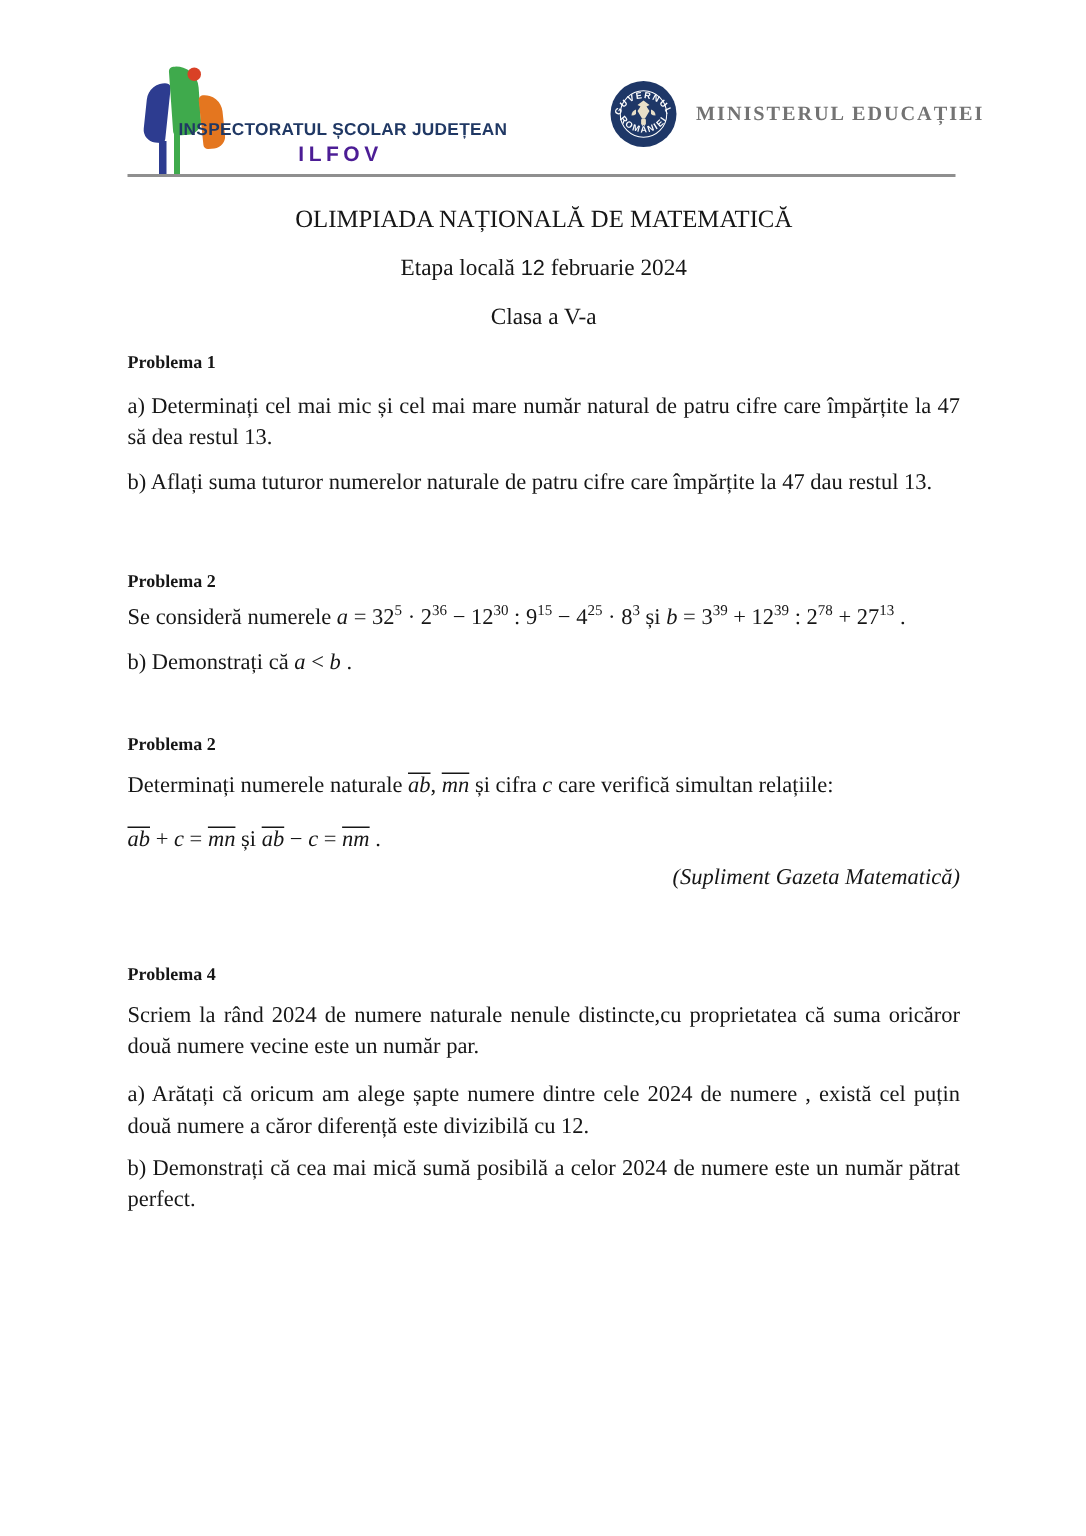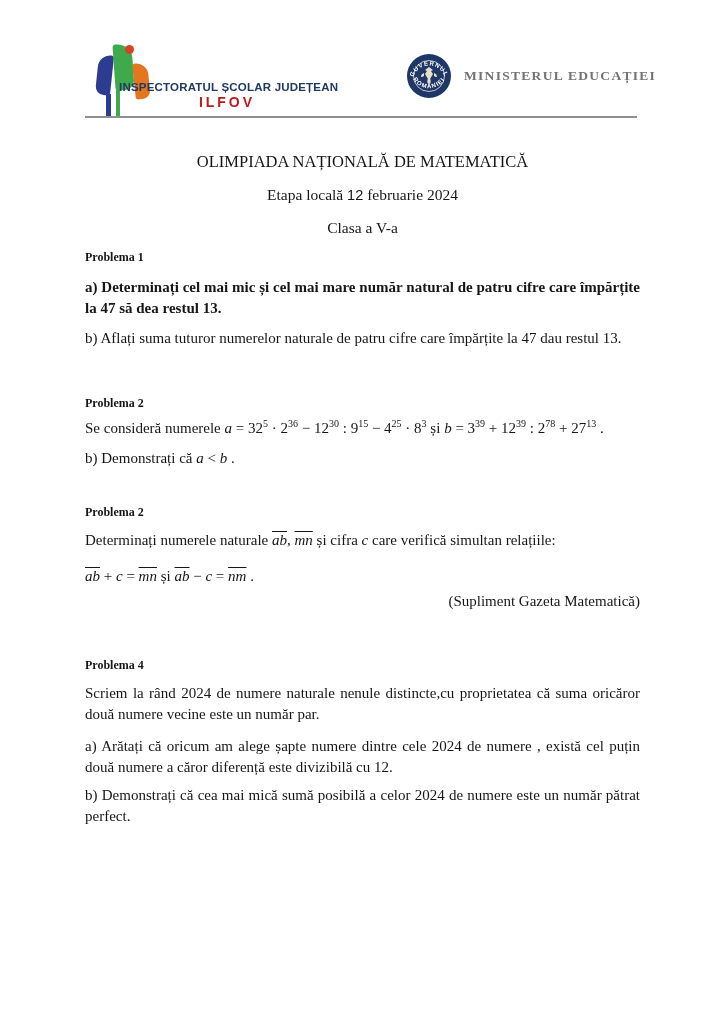--- a/index.html
+++ b/index.html
@@ -19,57 +19,57 @@
   .leaf { position: absolute; }
   .leaf-blue  { left: 2px;  top: 11px; width: 15px; height: 40px; background: #2d3c90; border-radius: 13px 3px 3px 9px; transform: rotate(6deg); }
   .leaf-green { left: 19px; top: 0;    width: 19px; height: 46px; background: #3faa4c; border-radius: 3px 15px 9px 3px; transform: rotate(-4deg); }
   .leaf-orange{ left: 39px; top: 19px; width: 15px; height: 36px; background: #e4761f; border-radius: 3px 12px 8px 3px; transform: rotate(-6deg); }
   .dot-red { position: absolute; left: 30px; top: 1px; width: 9px; height: 9px; background: #d94126; border-radius: 50%; }
   .stem-blue  { position: absolute; left: 11px; top: 50px; width: 5px; height: 22px; background: #2d3c90; }
   .stem-green { position: absolute; left: 21px; top: 45px; width: 4px; height: 28px; background: #3faa4c; }
   .logo-left-text { position: absolute; left: 24px; top: 37px; width: 216px; text-align: center;
     font-family: Liberation Sans, sans-serif; }
   .logo-line1 { font-size: 11.5px; font-weight: bold; color: #203864; letter-spacing: 0.2px; white-space: nowrap; }
-  .logo-line2 { font-size: 14px; font-weight: bold; color: #b91c1c; letter-spacing: 3px; margin-top: 1px; }
+  .logo-line2 { font-size: 14px; font-weight: bold; color: #4c1d95; letter-spacing: 3px; margin-top: 1px; }
 
   .logo-right { position: absolute; left: 406px; top: 53px; height: 46px; display: flex; align-items: center; }
   .emblem { width: 46px; height: 46px; flex: 0 0 auto; }
   .ministry { margin-left: 12px; font-family: "Liberation Serif", serif; font-weight: 600;
     font-size: 13.5px; letter-spacing: 1.3px; color: #737373; white-space: nowrap; }
 
   .header-rule { position: absolute; left: 85px; top: 116px; width: 552px; height: 0;
     border-top: 2px solid #8f8f8f; }
 
   
   .content { padding: 0 84px 0 85px; }
   .centered { text-align: center; font-size: 15.5px; line-height: 18px; }
-  .doc-title { margin-top: 35px; font-size: 16.5px; }
+  .doc-title { margin-top: 19px; font-size: 16.5px; }
   .stage-line { margin-top: 15px; }
   .grade-line { margin-top: 15px; }
   .sans { font-family: "Liberation Sans", sans-serif; font-size: 14.5px; }
 
   .prob-heading { font-weight: bold; font-size: 12px; line-height: 18px; }
   .h-p1 { margin-top: 11px; }
   .h-p2 { margin-top: 45px; }
   .h-p3 { margin-top: 34px; }
   .h-p4 { margin-top: 46px; }
 
   p.body { font-size: 15px; line-height: 21px; }
   .just { text-align: justify; }
-  .mt-a { margin-top: 11px; font-weight: bold; }
+  .mt-a { margin-top: 11px; }
   .mt-b { margin-top: 9px; }
 
   .formula-line { margin-top: 6px; font-size: 15px; line-height: 24px; }
   .mvar { font-style: italic; font-family: "Liberation Serif", serif; }
   .over { text-decoration: overline; }
   sup { font-size: 10px; line-height: 0; }
 
   .p3-intro { margin-top: 9px; line-height: 24px; }
   .p3-rel { margin-top: 15px; line-height: 22px; font-size: 15.5px; }
-  .source-line { margin-top: 6px; text-align: right; font-size: 15px; line-height: 17px; }
+  .source-line { margin-top: 6px; text-align: right; font-style: italic; font-size: 15px; line-height: 17px; }
 
   .p4-intro { margin-top: 9px; }
   .p4-a { margin-top: 11px; }
   .p4-b { margin-top: 7px; }
 </style>
 </head>
 <body>
 
 <div class="header">
 

